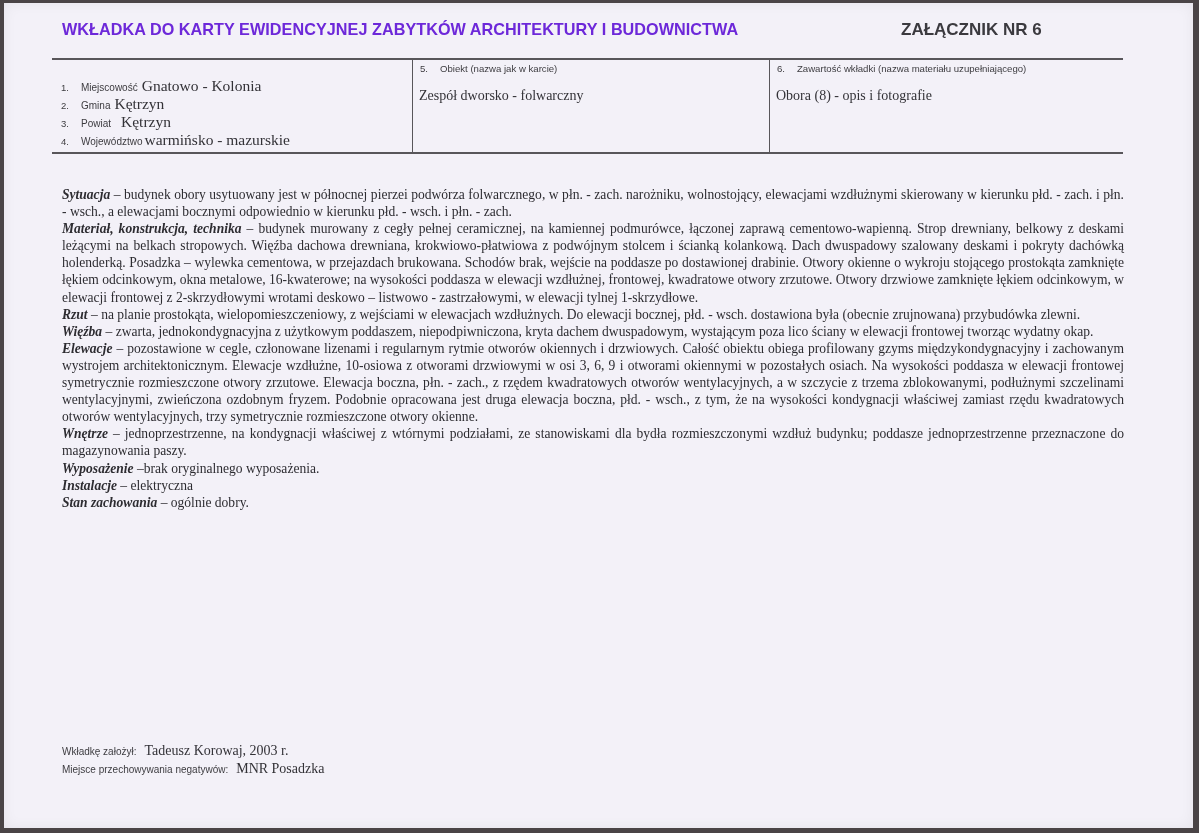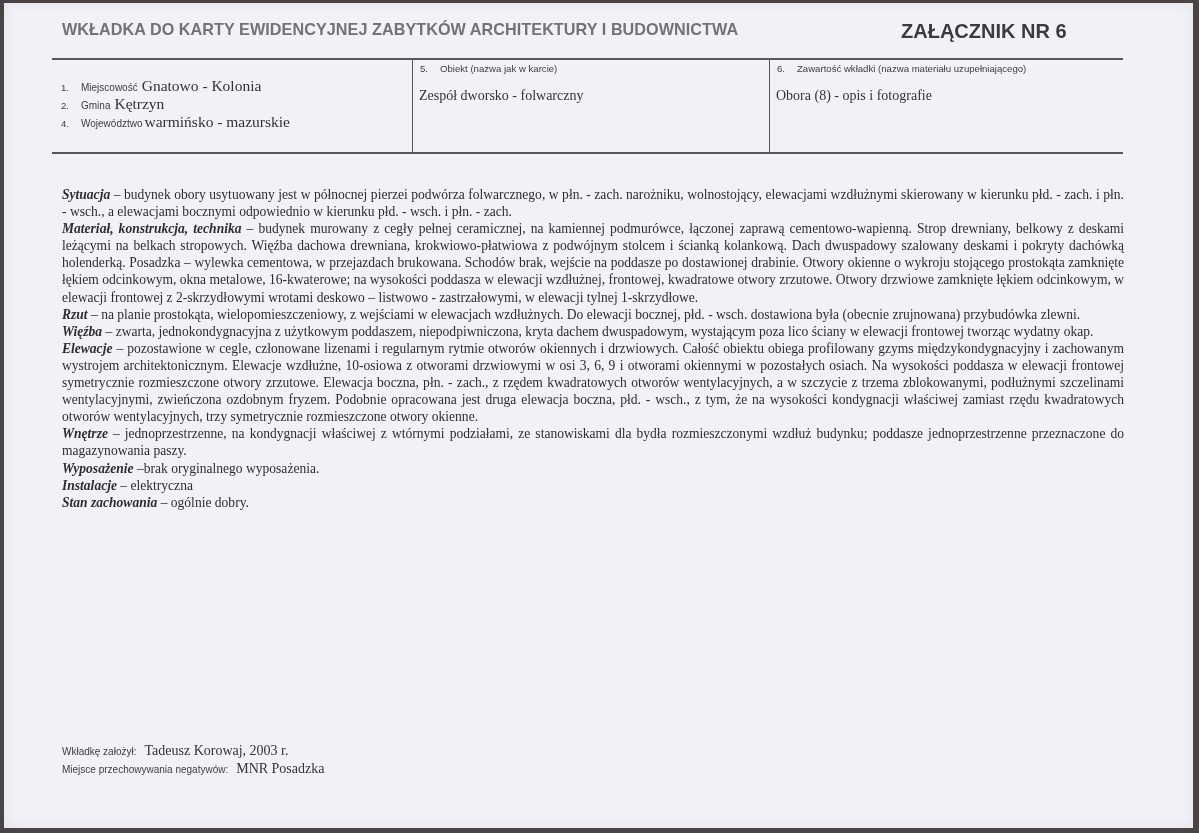--- a/index.html
+++ b/index.html
@@ -10,26 +10,26 @@
     color: #2b2a2e;
   }
   .sheet {
     position: absolute; left: 4px; top: 3px; width: 1189px; height: 825px;
     background: #f3f1f8;
     box-shadow: inset 0 0 14px rgba(0,0,0,0.06);
   }
   .hdr-title {
     position: absolute; left: 58px; top: 17px;
     font-family: "Liberation Sans", sans-serif; font-weight: bold;
-    font-size: 16.2px; color: #737373; letter-spacing: 0.05px;
+    font-size: 16.2px; color: #6d28d9; letter-spacing: 0.05px;
   }
   .hdr-annex {
     position: absolute; left: 897px; top: 17px;
     font-family: "Liberation Sans", sans-serif; font-weight: bold;
-    font-size: 20px; color: #3b3a3f;
+    font-size: 17px; color: #3b3a3f;
   }
   .form-box {
     position: absolute; left: 48px; top: 55px; width: 1071px; height: 92px;
     border-top: 2px solid #58565a; border-bottom: 2px solid #58565a;
   }
   .col-div { position: absolute; top: 0; bottom: 0; width: 0; border-left: 1.5px solid #58565a; }
   .fields { position: absolute; left: 9px; top: 17px; }
   .field-row { height: 18px; line-height: 18px; white-space: nowrap; }
   .fnum {
     display: inline-block; width: 20px;
@@ -67,20 +67,23 @@
 
   <div class="form-box">
     <div class="fields">
       <div class="field-row">
         <span class="fnum">1.</span><span class="flabel">Miejscowość</span><span class="fvalue">Gnatowo - Kolonia</span>
       </div>
       <div class="field-row">
         <span class="fnum">2.</span><span class="flabel">Gmina</span><span class="fvalue">Kętrzyn</span>
       </div>
       <div class="field-row">
+        <span class="fnum">3.</span><span class="flabel">Powiat</span><span class="fvalue" style="margin-left:10px">Kętrzyn</span>
+      </div>
+      <div class="field-row">
         <span class="fnum">4.</span><span class="flabel">Województwo</span><span class="fvalue" style="margin-left:2px">warmińsko - mazurskie</span>
       </div>
     </div>
 
     <div class="col-div" style="left:360px"></div>
     <div class="cell-label" style="left:368px">
       <span class="num">5.</span><span>Obiekt (nazwa jak w karcie)</span>
     </div>
     <div class="cell-value" style="left:367px">Zespół dworsko - folwarczny</div>
 

